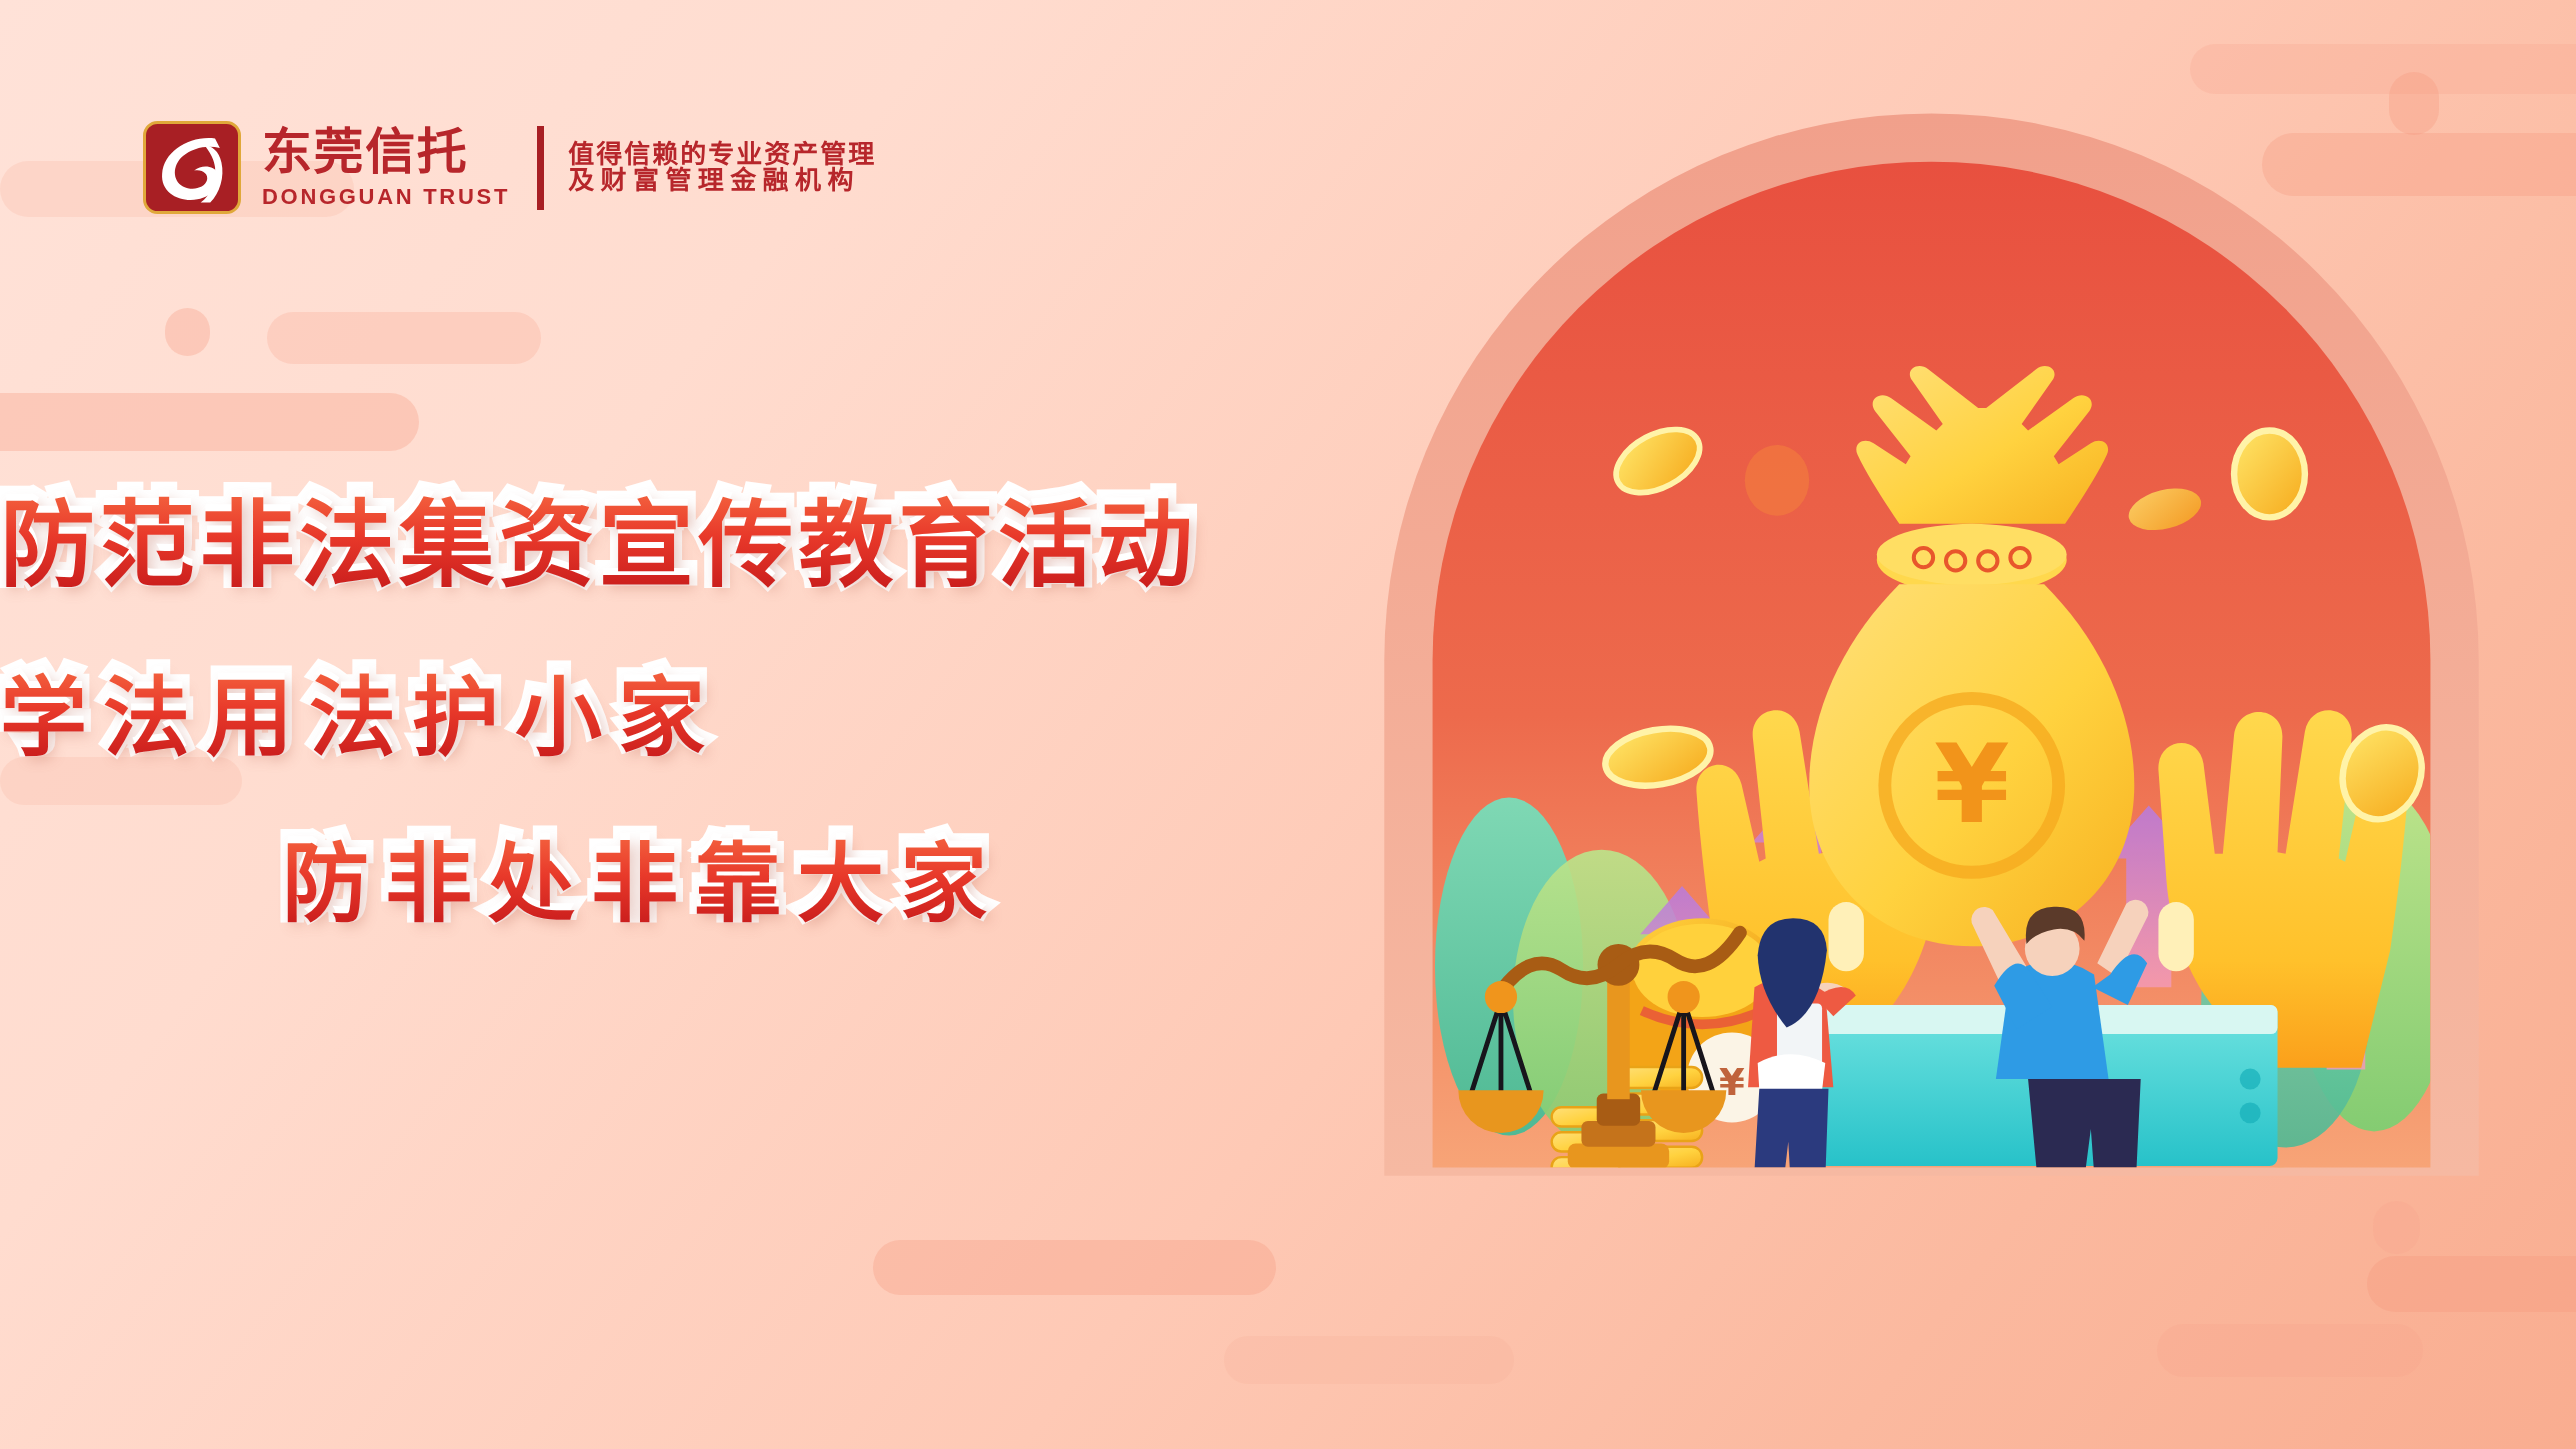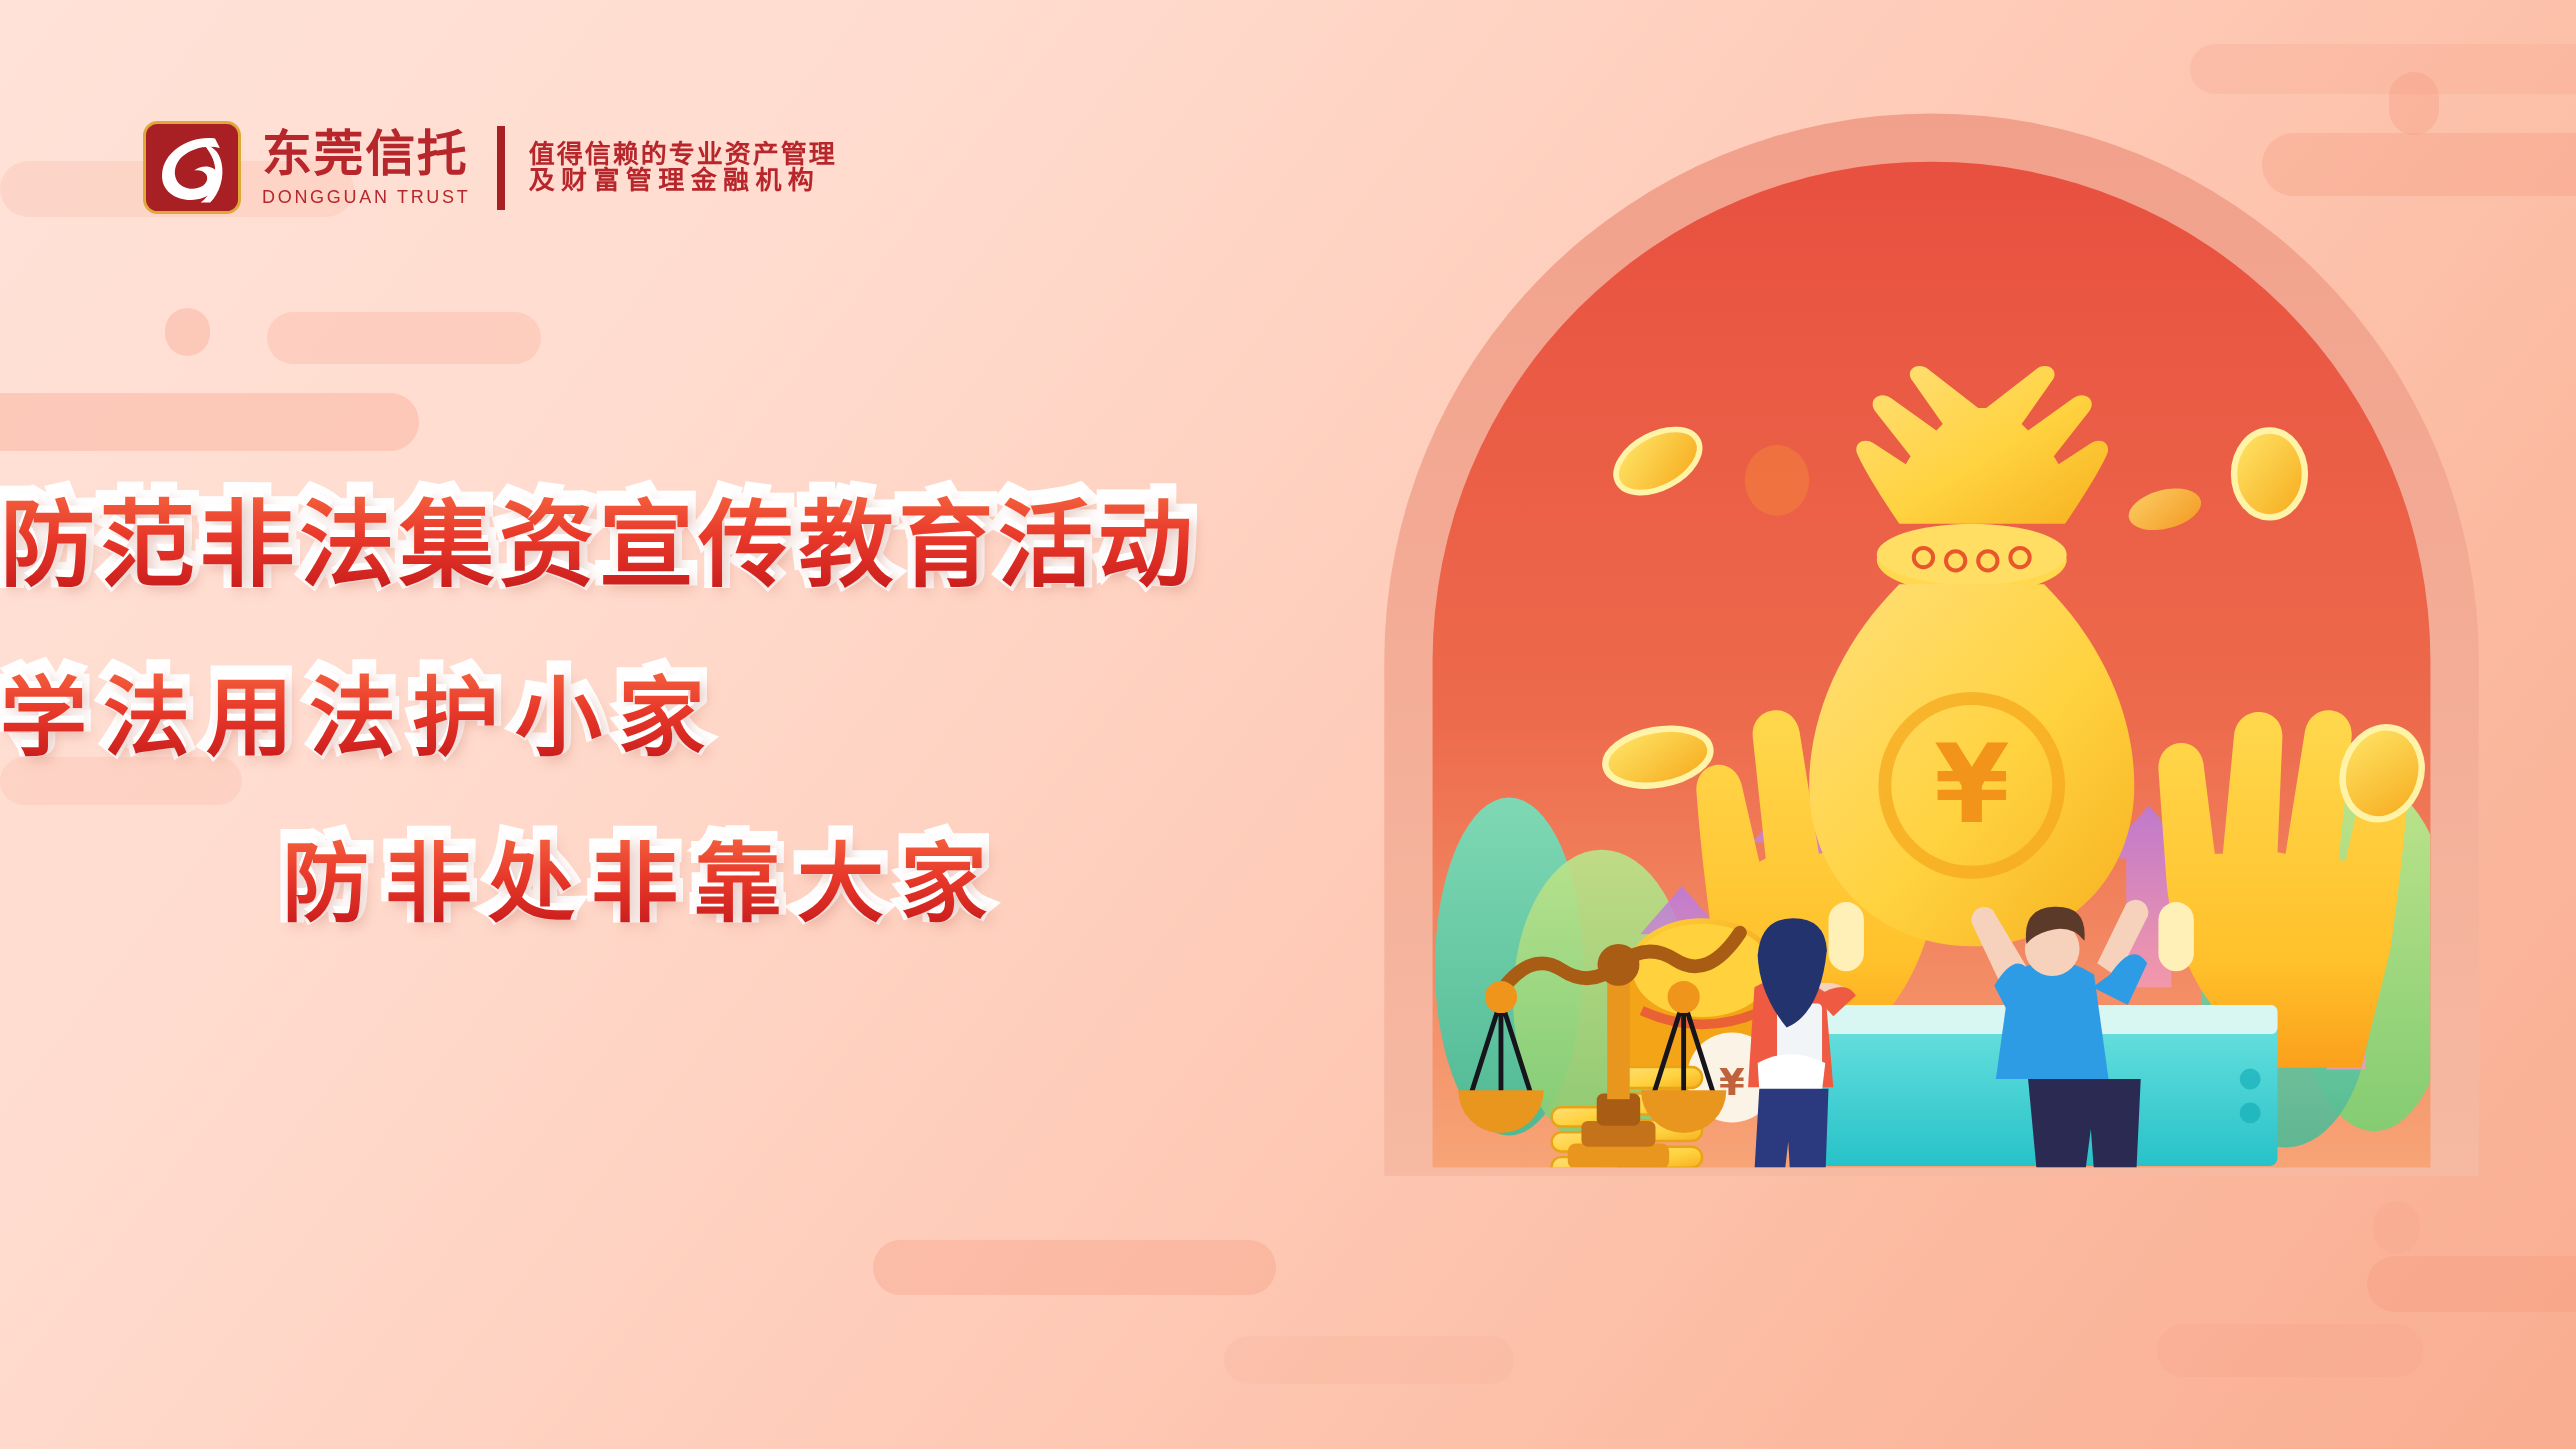--- a/index.html
+++ b/index.html
@@ -22,21 +22,21 @@
     width:98px;height:93px;border-radius:14.5px;background:#A81F24;
     border:3.2px solid #E0A83A;box-sizing:border-box;position:relative;overflow:hidden;flex:none;
   }
   .logo-mark svg{position:absolute;left:0;top:0;}
   .logo-words{margin-left:21px;display:flex;flex-direction:column;justify-content:flex-start;}
   .logo-cn{
     font-size:50px;line-height:1;font-weight:bold;color:#B7262B;letter-spacing:1.6px;
     font-family:"DejaVu Sans","Liberation Sans",sans-serif;white-space:nowrap;
   }
   .logo-en{
-    font-size:18px;line-height:1;font-weight:normal;color:#B7262B;letter-spacing:2.7px;
+    font-size:22px;line-height:1;font-weight:bold;color:#B7262B;letter-spacing:2.7px;
     margin-top:8.9px;white-space:nowrap;
   }
   .logo-rule{width:7.2px;height:84px;background:#A81F24;margin-left:27px;flex:none;}
   .tagline{margin-left:24px;display:flex;flex-direction:column;justify-content:center;}
   .tagline div{
     font-size:26px;line-height:1;font-weight:bold;color:#B7262B;letter-spacing:2px;
     font-family:Liberation Serif, serif;white-space:nowrap;
   }
   .tagline div+div{letter-spacing:6.4px;}
 

